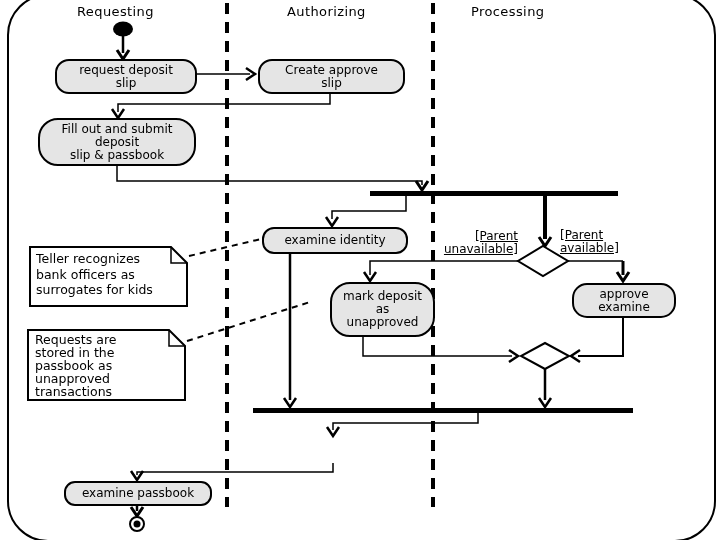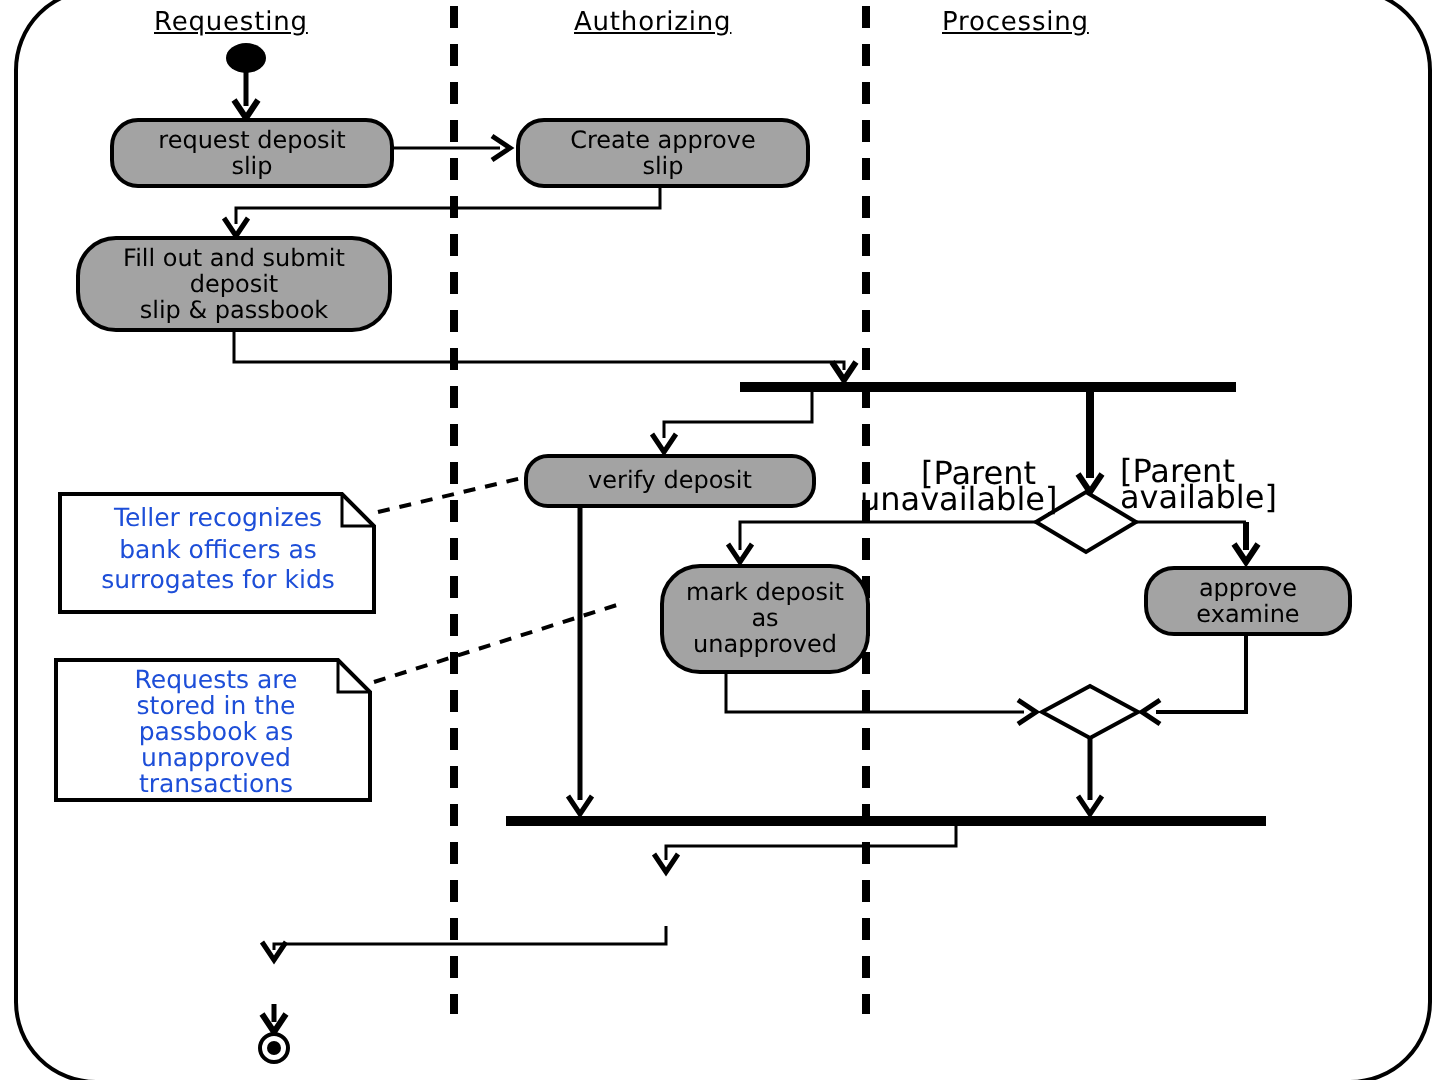--- a/index.html
+++ b/index.html
@@ -4,34 +4,34 @@
 <style>
   html,body{margin:0;padding:0;background:#fff;}
   #canvas{
     position:relative;width:720px;height:540px;overflow:hidden;
     background:#fff;color:#000;
     font-family:"DejaVu Sans", sans-serif;
   }
   #diagram-svg{position:absolute;left:0;top:0;z-index:1;}
   .lane-header{
     position:absolute;z-index:2;font-size:13px;letter-spacing:.4px;
-    white-space:nowrap;color:#000;text-decoration:underline;
+    white-space:nowrap;color:#000;
   }
   .node{
-    position:absolute;z-index:3;border:2px solid #000;background:#a3a3a3;
+    position:absolute;z-index:3;border:2px solid #000;background:#e5e5e5;
     display:flex;align-items:center;justify-content:center;text-align:center;
     font-size:12px;line-height:13px;white-space:pre-line;color:#000;
   }
   .guard{
-    position:absolute;z-index:2;font-size:16px;line-height:13px;
-    white-space:pre-line;color:#000;
+    position:absolute;z-index:2;font-size:12px;line-height:13px;
+    white-space:pre-line;color:#000;text-decoration:underline;
   }
   .note-text{
     position:absolute;z-index:3;font-size:12.5px;white-space:pre-line;
-    text-align:center;color:#1d4ed8;
+    text-align:left;color:#000000;
   }
 </style>
 </head>
 <body>
 
 <div id="canvas">
 
   <svg id="diagram-svg" width="720" height="540" viewBox="0 0 720 540">
 
     <rect x="8" y="-5" width="707" height="546" rx="40" ry="40" fill="none" stroke="#000" stroke-width="2"></rect>
@@ -121,26 +121,27 @@
   <div class="lane-header" style="left:287px;top:4px">Authorizing</div>
   <div class="lane-header" style="left:471px;top:4px">Processing</div>
 
   <div class="node" style="left:55px;top:59px;width:138px;height:31px;border-radius:14px">request deposit
 slip</div>
   <div class="node" style="left:258px;top:59px;width:143px;height:31px;border-radius:14px">Create approve
 slip</div>
   <div class="node" style="left:38px;top:118px;width:154px;height:44px;border-radius:20px">Fill out and submit
 deposit
 slip &amp; passbook</div>
-  <div class="node" style="left:262px;top:227px;width:142px;height:23px;border-radius:12px">verify deposit</div>
+  <div class="node" style="left:262px;top:227px;width:142px;height:23px;border-radius:12px">examine identity</div>
   <div class="node" style="left:330px;top:282px;width:101px;height:51px;border-radius:20px">mark deposit
 as
 unapproved</div>
   <div class="node" style="left:572px;top:283px;width:100px;height:31px;border-radius:15px">approve
 examine</div>
+  <div class="node" style="left:64px;top:481px;width:144px;height:21px;border-radius:11px">examine passbook</div>
 
   <div class="guard" style="left:430px;top:230px;width:88px;text-align:right">[Parent
 unavailable]</div>
   <div class="guard" style="left:560px;top:229px;width:80px;text-align:left">[Parent
 available]</div>
 
   <div class="note-text" style="left:36px;top:251px;width:146px;line-height:15.5px">Teller recognizes
 bank officers as
 surrogates for kids</div>
   <div class="note-text" style="left:35px;top:333px;width:146px;line-height:13px">Requests are

